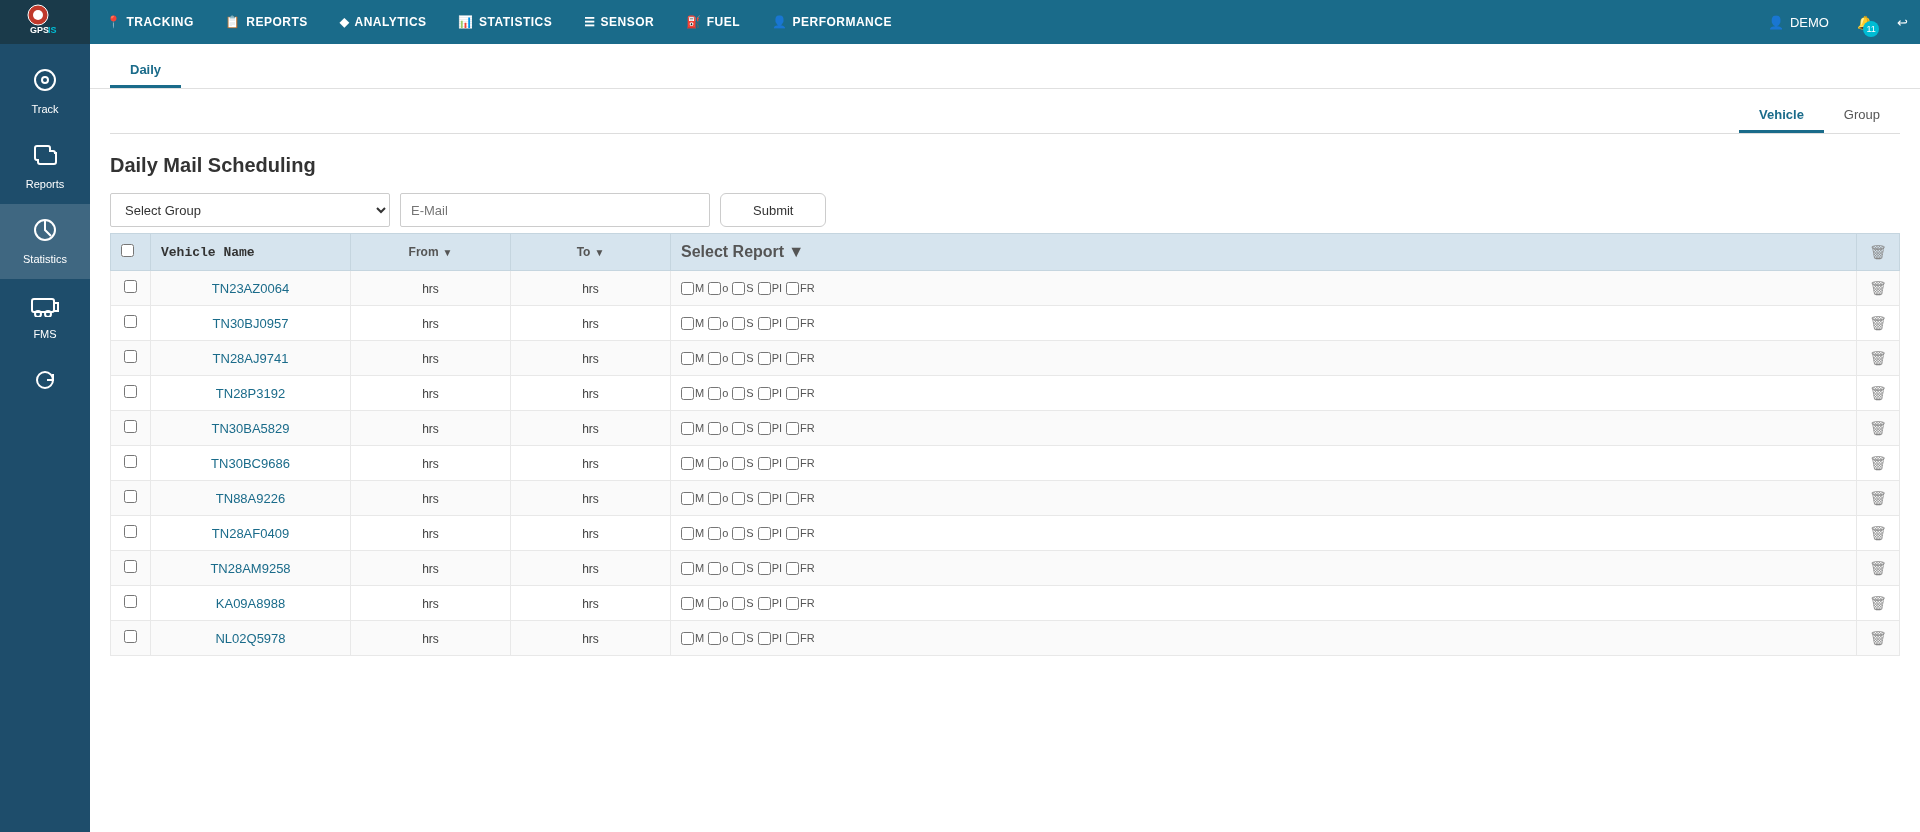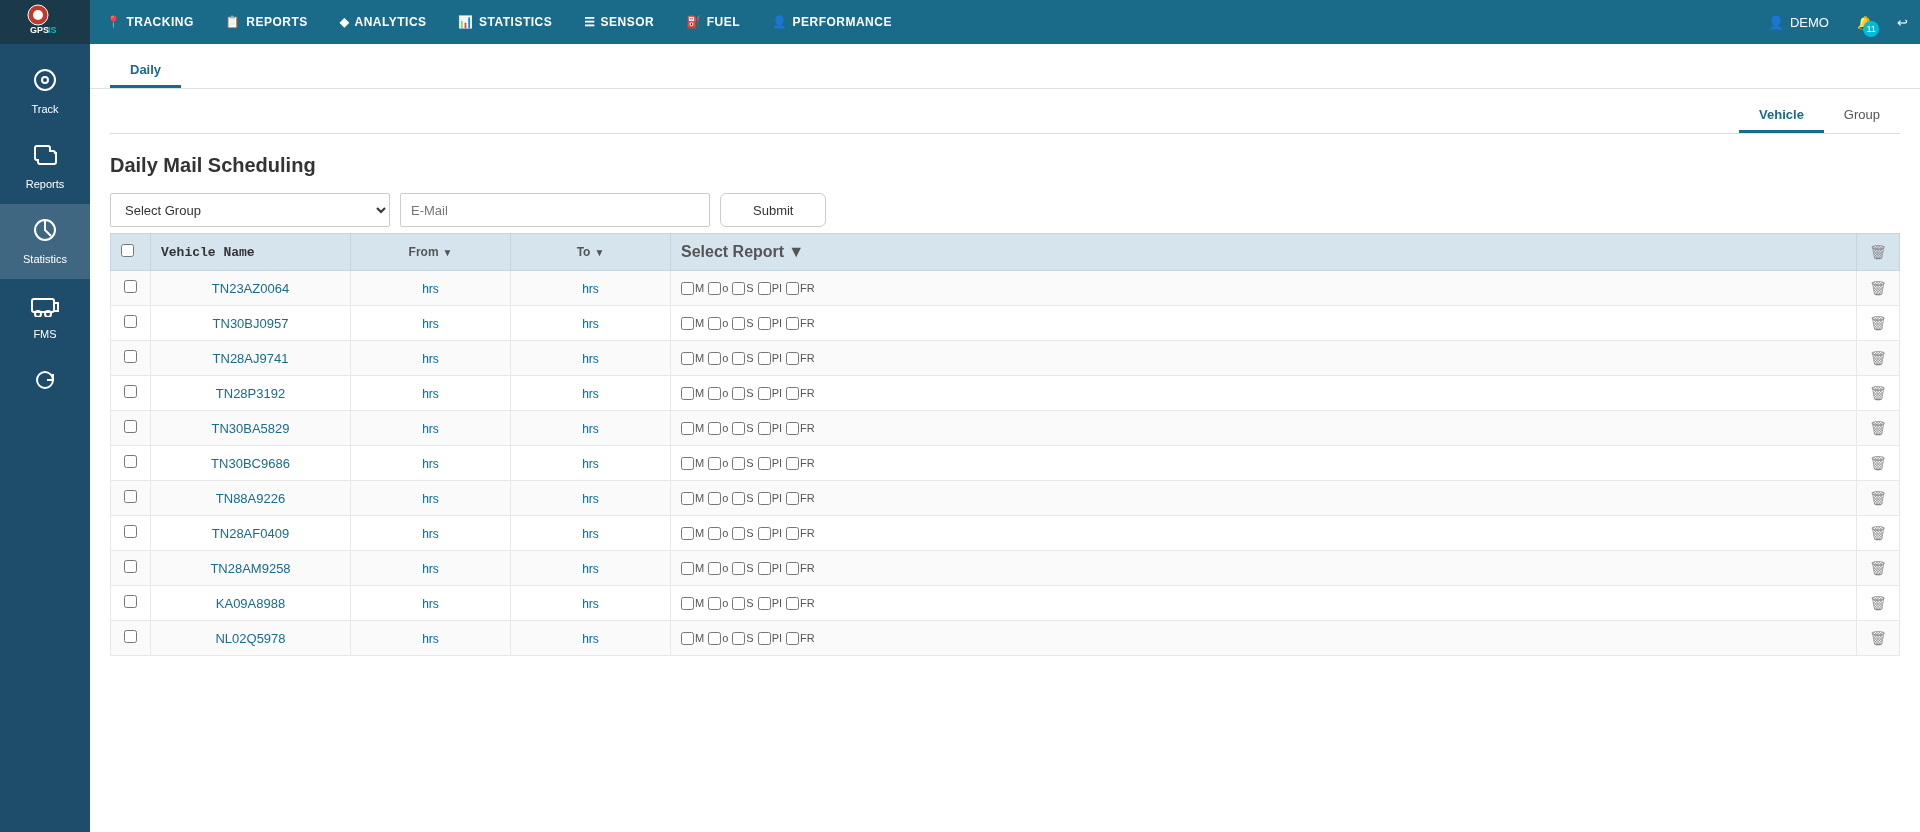--- a/index.html
+++ b/index.html
@@ -294,21 +294,21 @@
     .delete-btn {
       background: none;
       border: none;
       cursor: pointer;
       color: #888;
       font-size: 14px;
       padding: 2px;
     }
 
     .hrs-text {
-      color: #0369a1;
+      color: #404040;
       font-size: 12px;
     }
   </style>
 </head>
 <body>
 
 <div class="top-nav">
   <div class="logo-area">
     <span class="logo-text">
       <svg width="50" height="36" viewBox="0 0 50 36">

